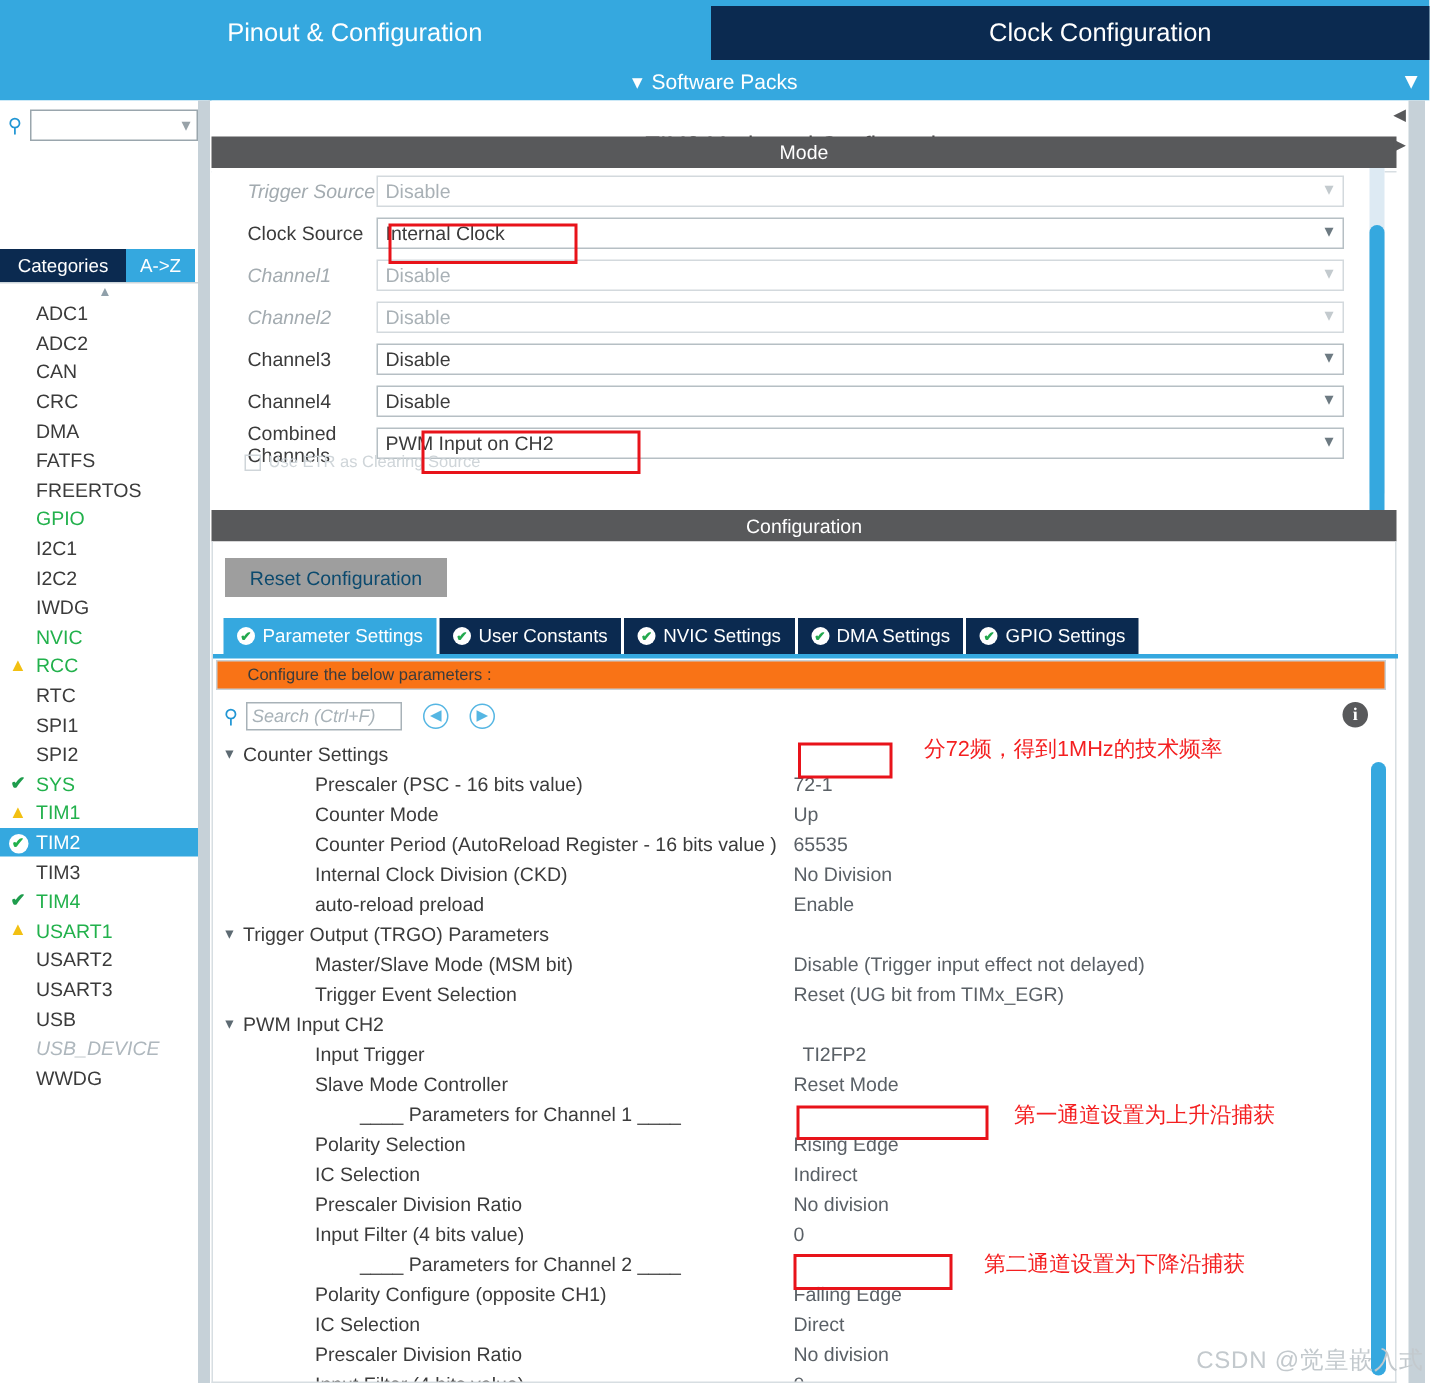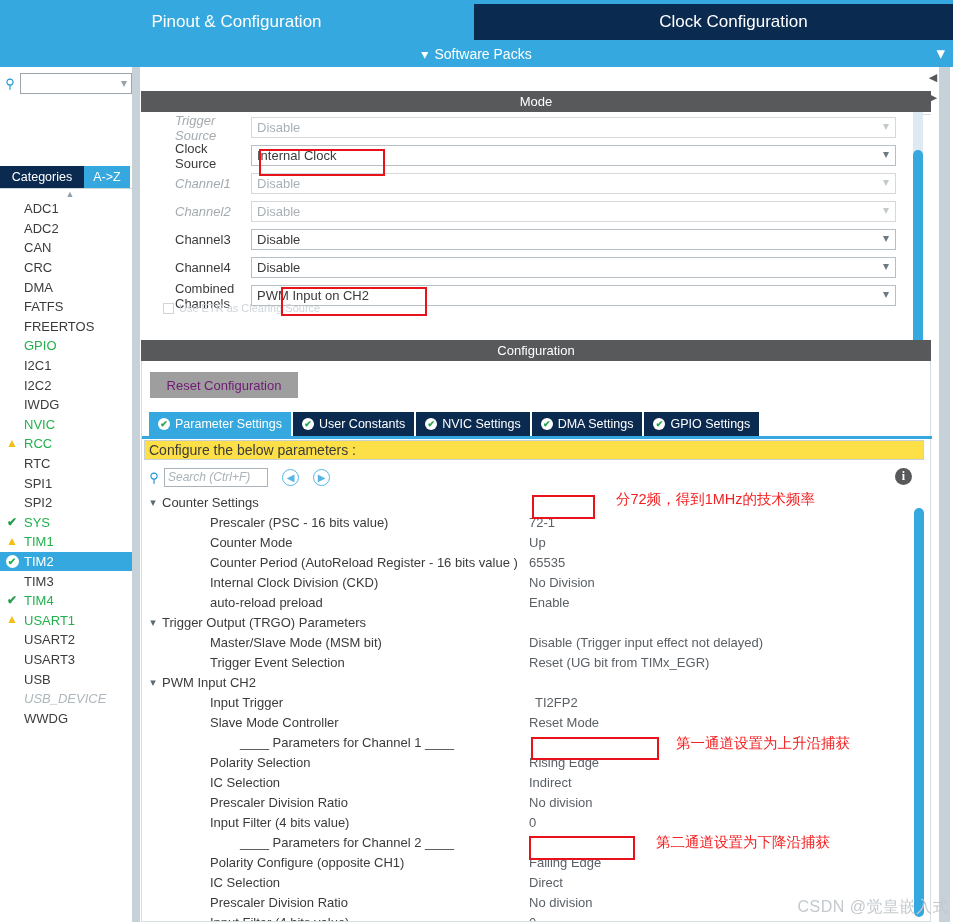--- a/index.html
+++ b/index.html
@@ -121,21 +121,21 @@
   
   .mode-area {
     position: absolute; left: 0; top: 45px; width: 782px; height: 217px;
     background: #ffffff; overflow: hidden;
   }
   .mode-row {
     position: absolute; left: 0; width: 755px; height: 27px;
     display: flex; align-items: center;
   }
   .mode-label {
-    width: 110px; text-align: left; padding-left: 34px;
+    width: 110px; text-align: left; padding-left: 24px;
     font-size: 13px; color: #3b3b3b;
   }
   .mode-label.dim { color: #a3abb0; font-style: italic; }
   .combo {
     position: relative; flex: 1; height: 21px;
     border: 1px solid #b6bfc4; background: #ffffff;
     display: flex; align-items: center;
   }
   .combo.dim { border-color: #d3d9dd; }
   .combo .val {
@@ -181,21 +181,21 @@
     position: absolute; left: 0; top: 273px; width: 790px; height: 21px;
     background: #58595b; color: #ffffff; font-size: 13px;
     display: flex; align-items: center; justify-content: center;
   }
   .config-body {
     position: absolute; left: 0; top: 294px; width: 790px; bottom: 0;
     background: #ffffff; border: 1px solid #d7dee2; border-top: none;
   }
   .reset-btn {
     position: absolute; left: 8px; top: 11px; width: 148px; height: 26px;
-    background: #9e9e9e; color: #701a75; font-size: 13px;
+    background: #9e9e9e; color: #0c4a6e; font-size: 13px;
     display: flex; align-items: center; justify-content: center;
     border: none;
   }
   .tabs-row {
     position: absolute; left: 7px; top: 51px; height: 24px; display: flex;
   }
   .cfg-tab {
     height: 24px; display: flex; align-items: center; gap: 5px;
     padding: 0 9px; font-size: 12.5px; color: #ffffff;
     background: #0b2a50; margin-right: 2px;
@@ -205,23 +205,23 @@
     display: inline-block; width: 12px; height: 12px; border-radius: 50%;
     background: #ffffff; color: #22a84d; font-size: 9px; line-height: 12px;
     text-align: center; font-weight: bold;
   }
   .tabs-underline {
     position: absolute; left: 0; top: 75px; width: 790px; height: 3px;
     background: #35a8df;
   }
   .configure-line {
     position: absolute; left: 2px; top: 79px; width: 780px; height: 20px;
-    border: 1px solid #c8d0d5; background: #fde047;
-    display: flex; align-items: center; padding-left: 4px;
-    font-size: 14px; color: #3b3b3b;
+    border: 1px solid #c8d0d5; background: #f97316;
+    display: flex; align-items: center; padding-left: 20px;
+    font-size: 11px; color: #3b3b3b;
   }
   .param-search-row {
     position: absolute; left: 2px; top: 102px; width: 780px; height: 28px;
     display: flex; align-items: center;
   }
   .ps-mag { width: 20px; text-align: center; color: #2196d4; font-size: 13px; }
   .ps-input {
     width: 104px; height: 19px; border: 1px solid #a8b2b8; background: #ffffff;
     font-size: 12px; color: #a8b2b8; font-style: italic;
     display: flex; align-items: center; padding-left: 3px;

